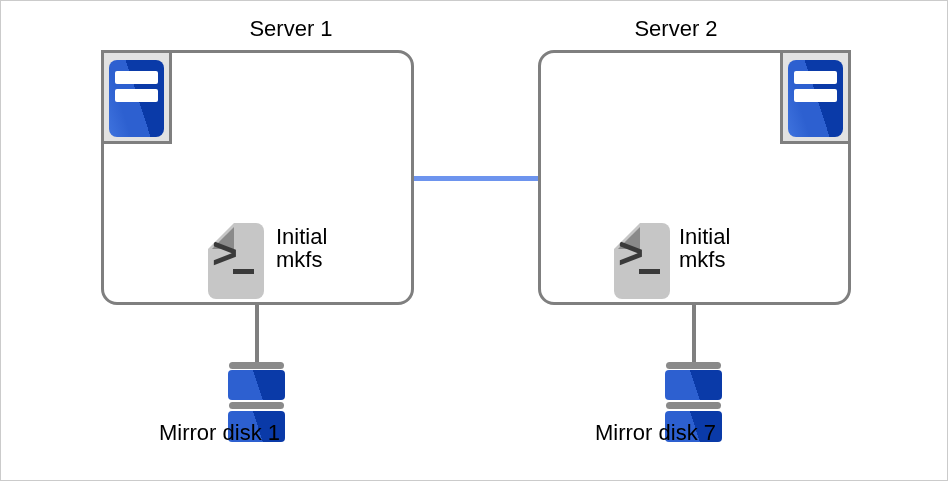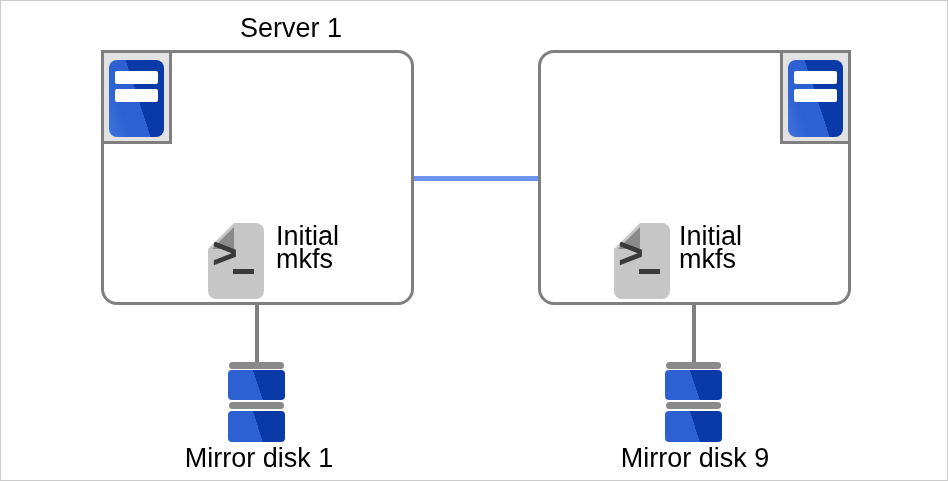--- a/index.html
+++ b/index.html
@@ -3,21 +3,21 @@
 <meta charset="utf-8">
 <style>
   html,body { margin:0; padding:0; background:#fff; }
   * { box-sizing:border-box; }
   .canvas {
     position:relative; width:948px; height:481px;
     background:#fff; border:1px solid var(--canvas-border,#cbcbcb);
     font-family:"Liberation Sans", sans-serif; color:var(--text,#000);
     overflow:hidden;
   }
-  .label { position:absolute; font-size:27px; line-height:23px; color:var(--text,#000); }
+  .label { position:absolute; font-size:22px; line-height:23px; color:var(--text,#000); }
   .title { width:200px; text-align:center; top:16px; }
   .t1 { left:190px; } .t2 { left:575px; }
 
   .server-box {
     position:absolute; top:49px; width:313px; height:255px;
     border:3px solid var(--box-border,#7f7f7f); border-radius:16px; background:#fff;
   }
   .box1 { left:100px; } .box2 { left:537px; }
 
   .link-line { position:absolute; left:413px; top:175px; width:124px; height:5px;
@@ -51,29 +51,30 @@
 
   .disk { position:absolute; top:361px; width:57px; height:80px; }
   .dk1 { left:227px; } .dk2 { left:664px; }
   .cap { position:absolute; left:1px; width:55px; height:7px; border-radius:3.5px;
     background:var(--cap-gray,#8a8a8a); }
   .cap1 { top:0; } .cap2 { top:40px; }
   .platter { position:absolute; left:0; width:57px; border-radius:4px;
     background:linear-gradient(72deg, var(--blue-light,#2d60d0) 0%, var(--blue-light,#2d60d0) 52%, var(--blue-dark,#0a3aa8) 52%); }
   .p1 { top:8px; height:30px; } .p2 { top:49px; height:31px; }
 
-  .disk-label { width:200px; text-align:center; top:446px; }
+  .disk-label { width:200px; text-align:left; top:420px; }
   .dl1 { left:158px; } .dl2 { left:594px; }
 </style>
 </head>
 <body>
 
 <div class="canvas">
 
   <div class="label title t1">Server 1</div>
+  <div class="label title t2">Server 2</div>
 
   <div class="server-box box1"></div>
   <div class="server-box box2"></div>
 
   <div class="link-line"></div>
 
   <div class="srv-icon si1">
     <div class="tower">
       <div class="slot slot1"></div>
       <div class="slot slot2"></div>
@@ -112,15 +113,15 @@
     <div class="platter p2"></div>
   </div>
   <div class="disk dk2">
     <div class="cap cap1"></div>
     <div class="platter p1"></div>
     <div class="cap cap2"></div>
     <div class="platter p2"></div>
   </div>
 
   <div class="label disk-label dl1">Mirror disk 1</div>
-  <div class="label disk-label dl2">Mirror disk 9</div>
+  <div class="label disk-label dl2">Mirror disk 7</div>
 
 </div>
 
 </body></html>

